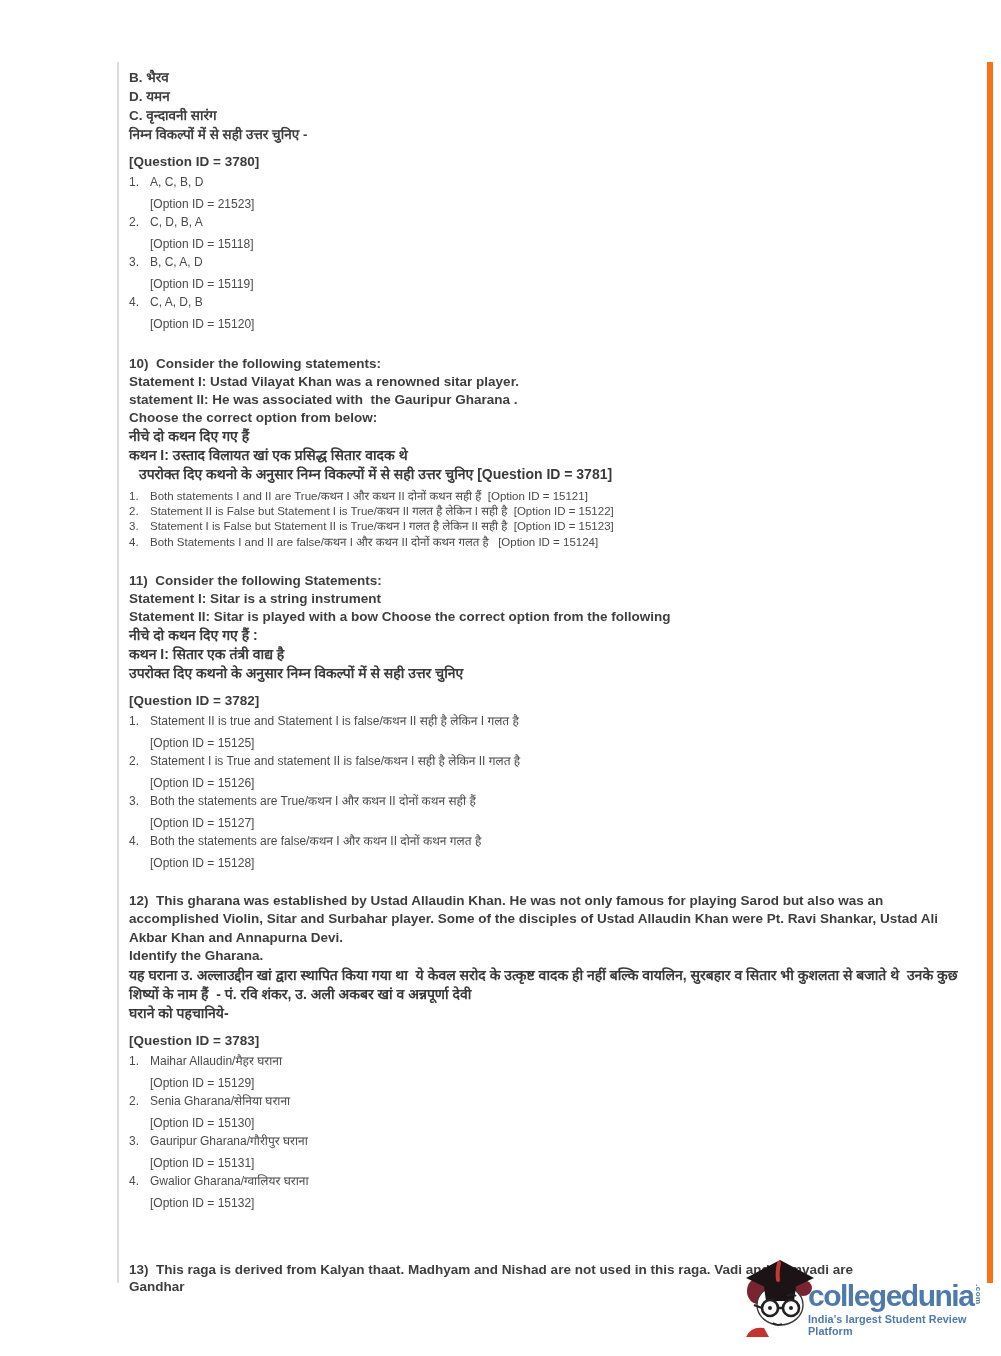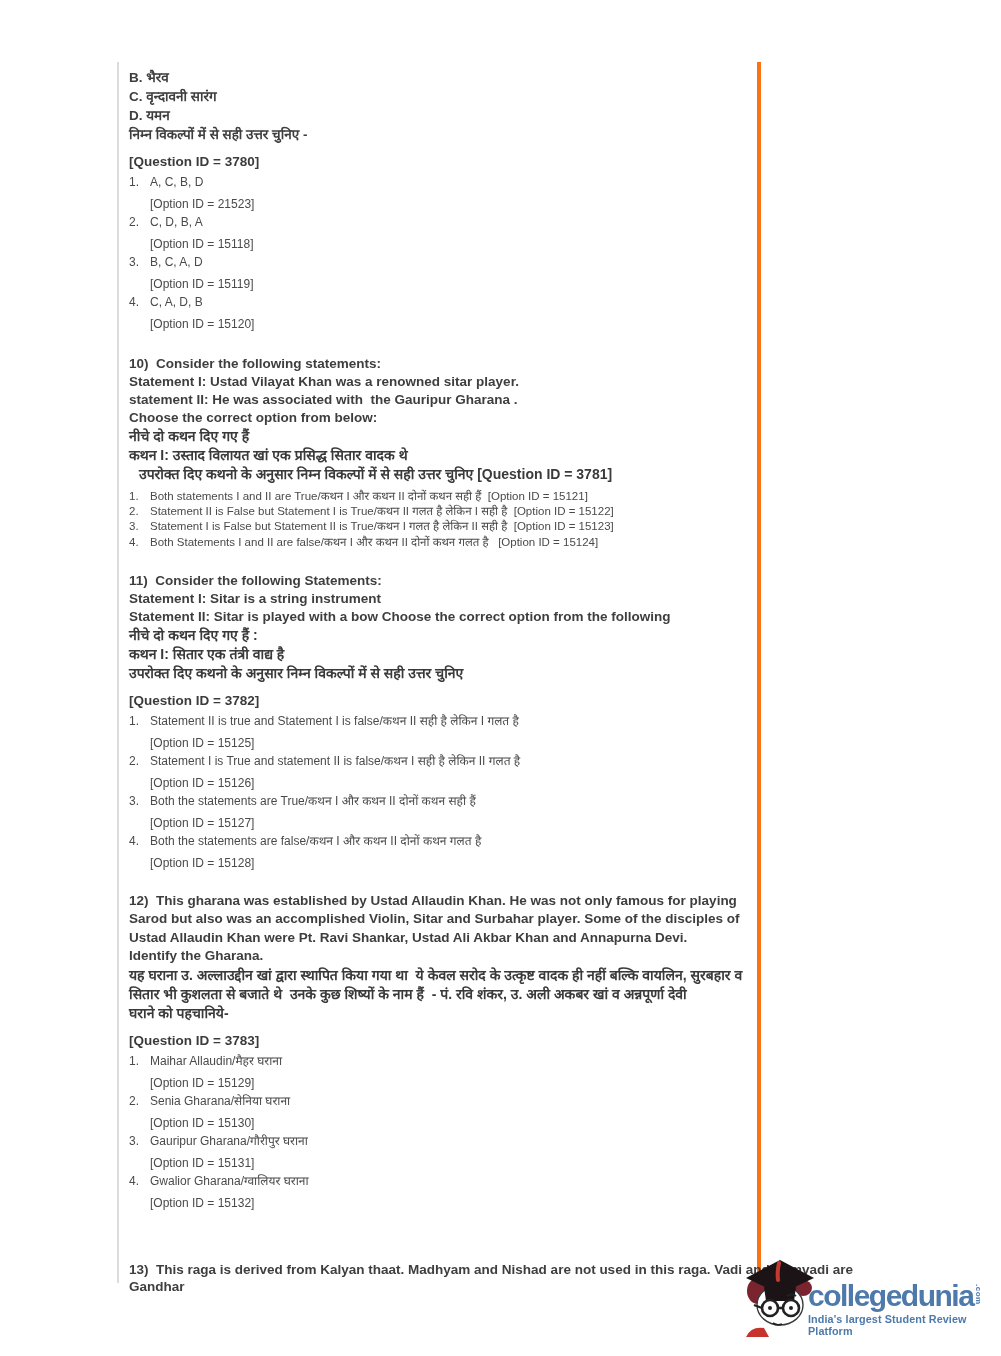--- a/index.html
+++ b/index.html
@@ -4,22 +4,22 @@
 <style>
   * { box-sizing: border-box; }
   html,body { margin:0; padding:0; }
   body {
     width:1001px; height:1356px; position:relative; overflow:hidden;
     background:#ffffff;
     font-family:"Liberation Sans","DejaVu Sans",sans-serif;
     -webkit-font-smoothing:antialiased;
   }
   .page {
-    position:absolute; left:117px; top:62px; width:644px; height:1221px;
-    border-left:2px solid #dcdcdc; border-right:4px solid #f97316;
+    position:absolute; left:117px; top:62px; width:876px; height:1221px;
+    border-left:2px solid #dcdcdc; border-right:6px solid #f97316;
     padding:6px 14px 0 10px;
   }
   .bline {
     font-weight:bold; font-size:13.5px; line-height:19px; color:#3e3e3e;
     white-space:pre-wrap;
   }
   .eline { font-weight:bold; font-size:13.5px; line-height:18px; color:#3e3e3e; white-space:pre-wrap; }
   .hline { font-weight:bold; font-size:14px; line-height:19px; color:#3a3a3a; white-space:pre-wrap; }
   .hline.indent { padding-left:10px; }
   .para  { font-weight:bold; font-size:13.5px; line-height:18.5px; color:#3e3e3e; white-space:pre-wrap; }
@@ -63,22 +63,22 @@
     letter-spacing:0.1px; white-space:pre-wrap;
   }
 </style>
 </head>
 <body>
 
 <div class="page">
 
   <section>
     <div class="bline">B. भैरव</div>
+    <div class="bline">D. यमन</div>
     <div class="bline">C. वृन्दावनी सारंग</div>
-    <div class="bline">D. यमन</div>
     <div class="bline">निम्न विकल्पों में से सही उत्तर चुनिए -</div>
     <div class="qid">[Question ID = 3780]</div>
     <ol class="opts">
       <li class="opt">
         <div class="opt-row">
             <span class="num">1.</span>
             <span class="lab">A, C, B, D</span>
           </div>
         <div class="opt-id">[Option ID = 21523]</div>
       </li>

